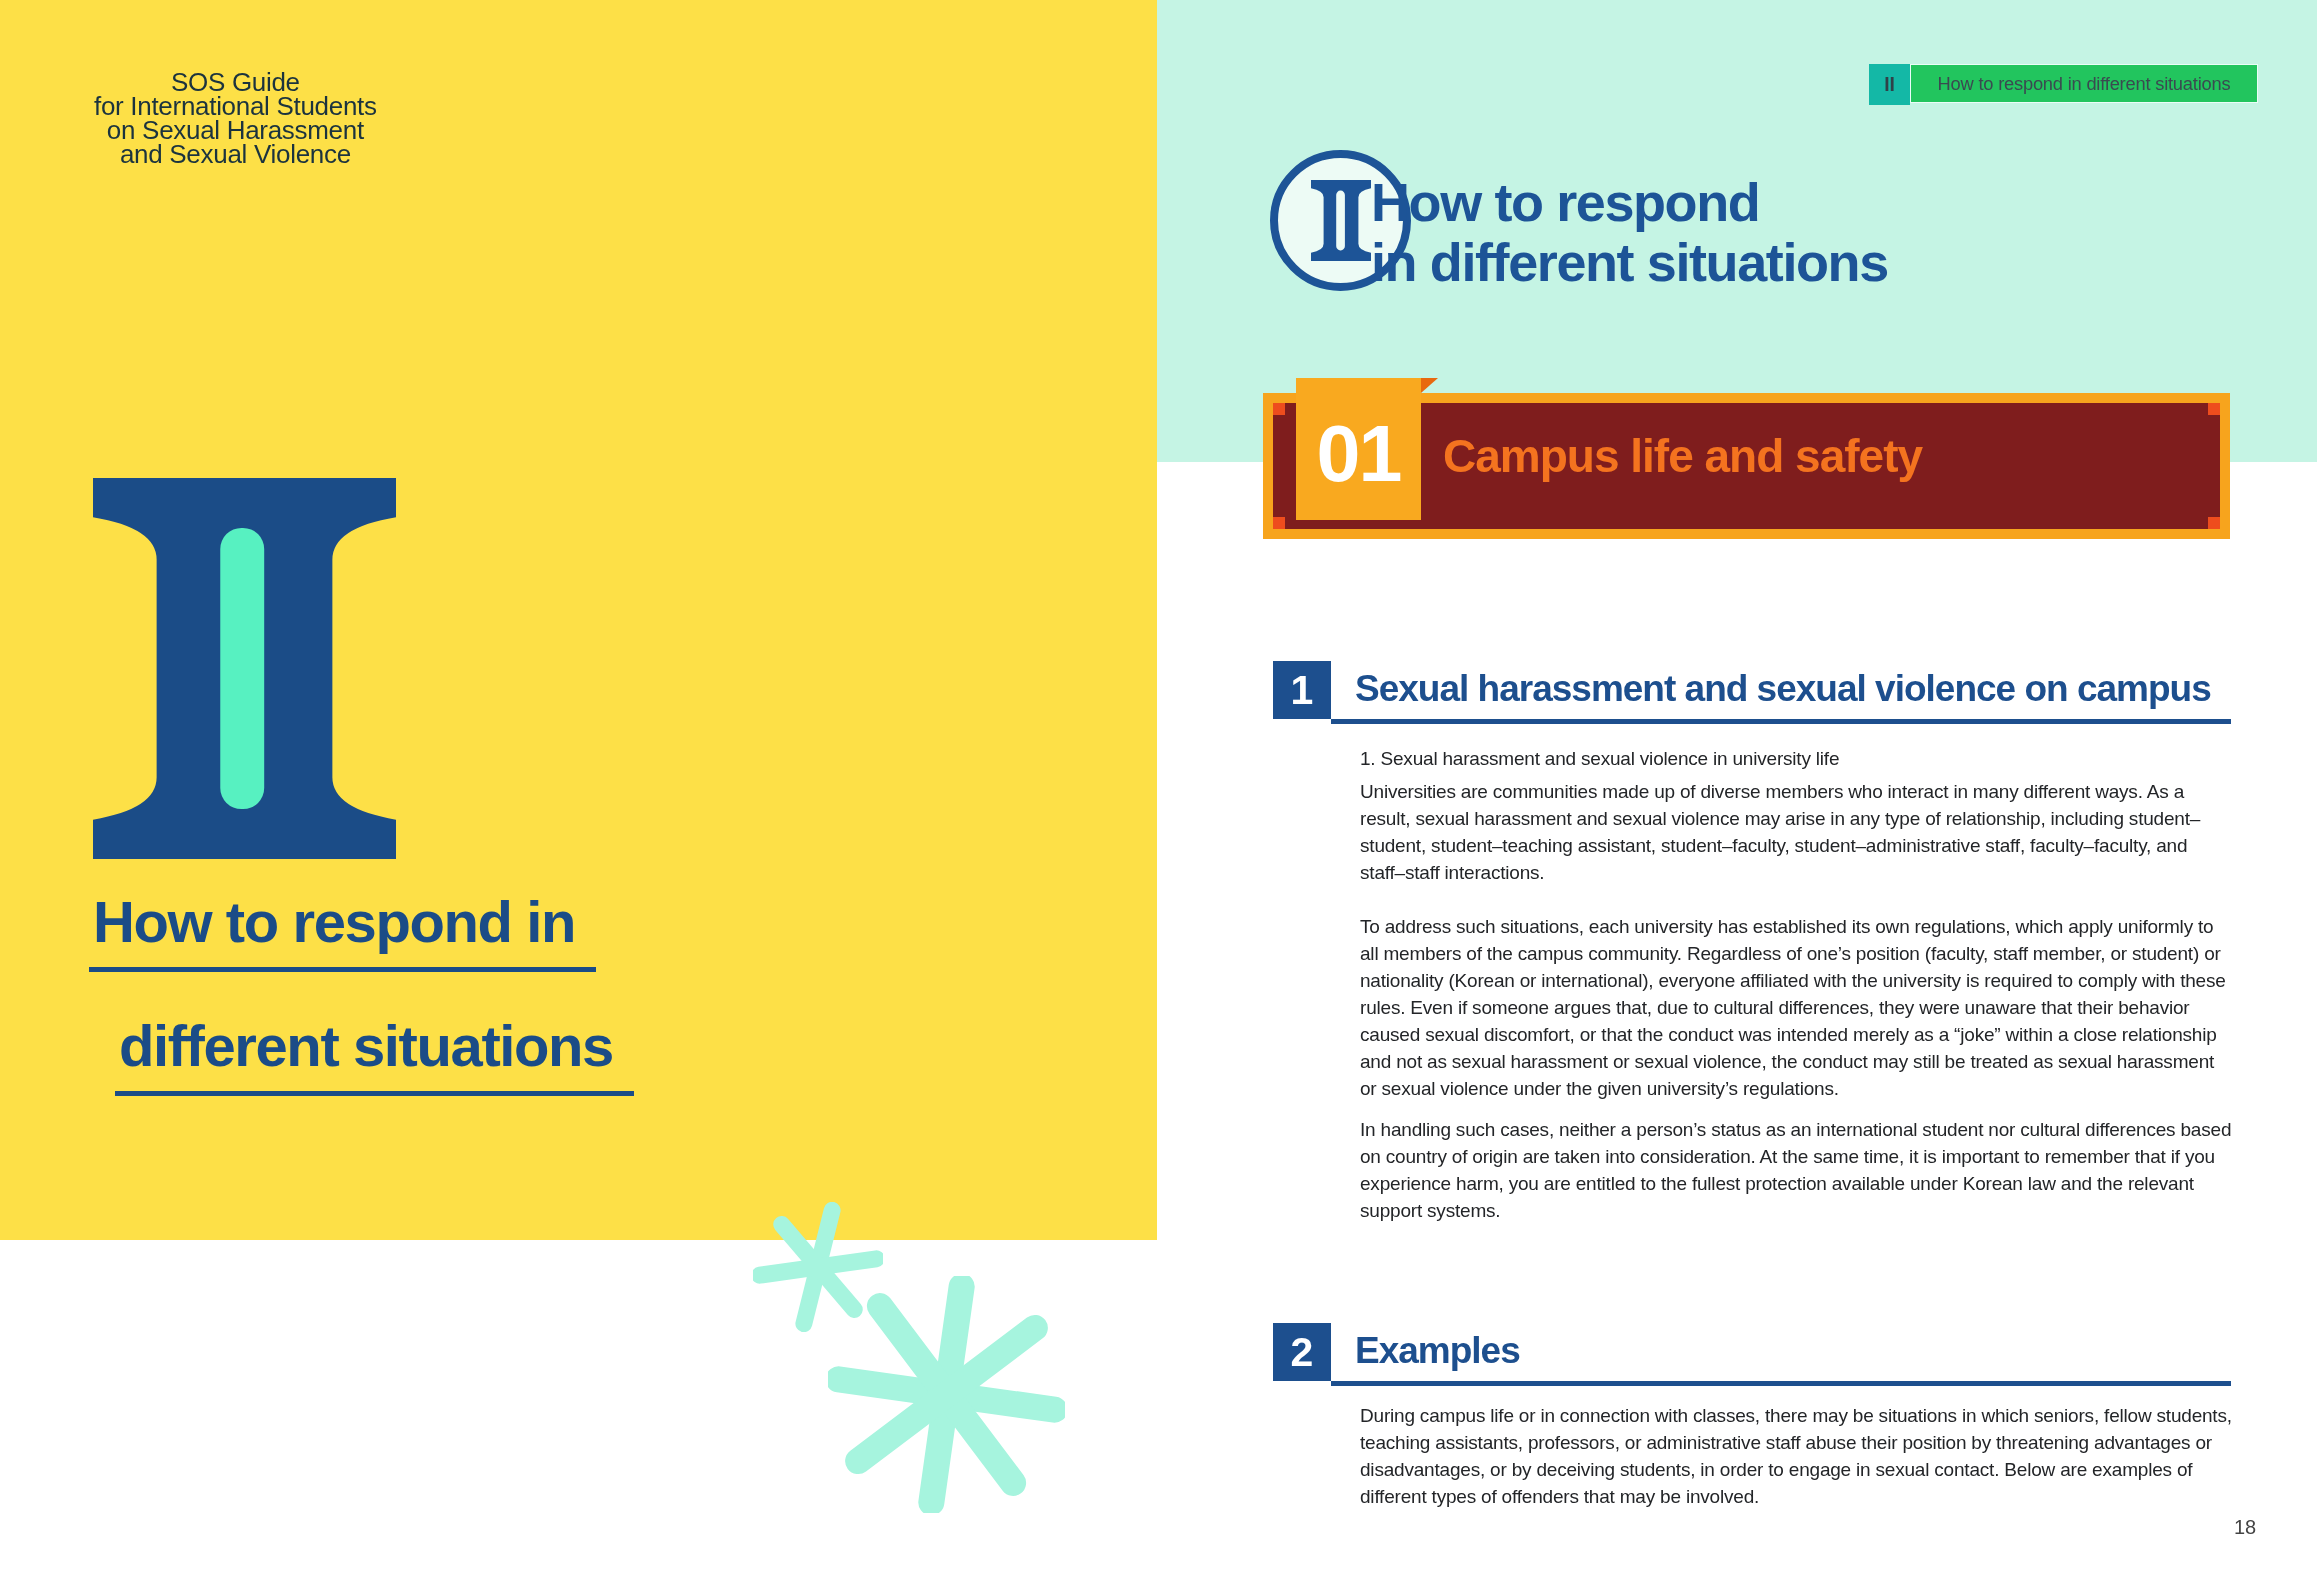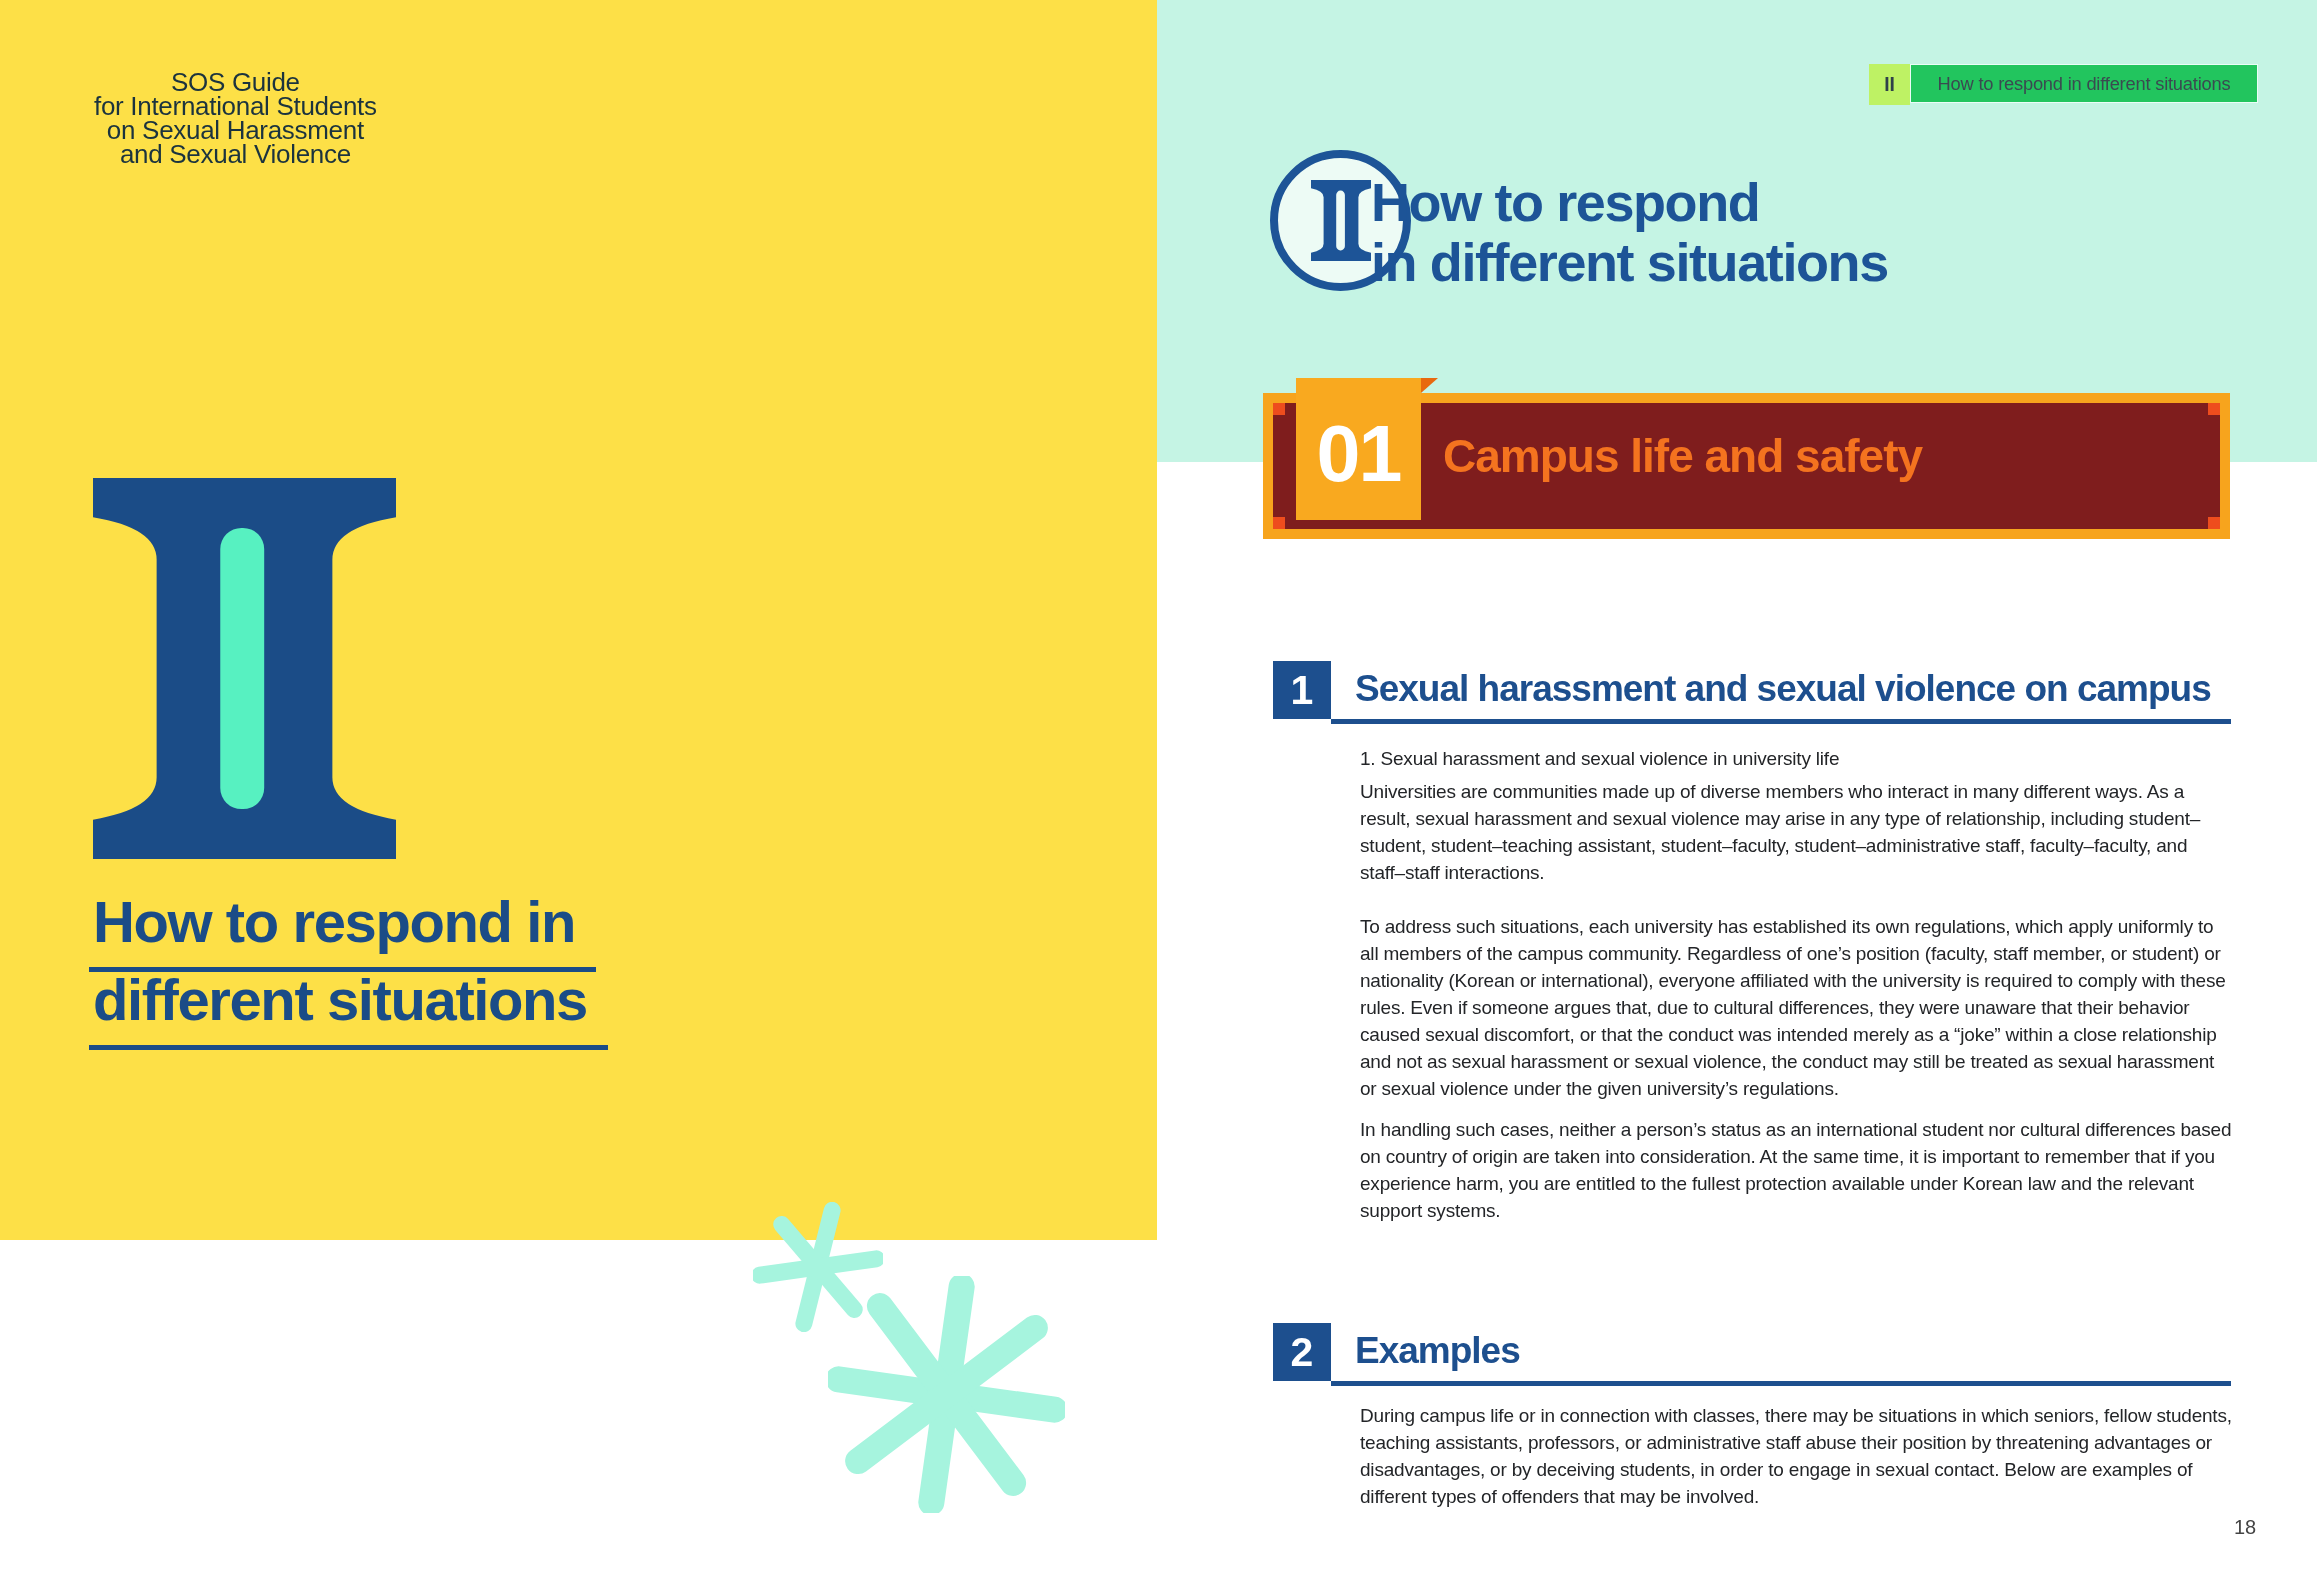--- a/index.html
+++ b/index.html
@@ -9,28 +9,28 @@
     background:#ffffff;
   }
   
   .left-page{position:absolute;left:0;top:0;width:1157px;height:1240px;background:#fde047;text-align:center;}
   .guide-title{position:absolute;left:94px;top:70px;color:#1B333E;font-size:26px;line-height:24px;font-weight:500;letter-spacing:-0.3px;}
   .guide-title div{margin:0 0 0 0;}
   .big-numeral{position:absolute;left:93px;top:478px;width:303px;height:381px;}
   .lp-heading{position:absolute;left:89px;color:#1B4C87;font-size:58px;font-weight:bold;letter-spacing:-1.4px;}
   .lp-heading .uline{display:inline-block;border-bottom:5.8px solid #1B4C87;padding:0 21px 11.6px 3.9px;white-space:nowrap;}
   .lp-h1{top:888px;}
-  .lp-h2{top:966px;}
+  .lp-h2{top:1012px;margin-left:26px;}
   .star{position:absolute;}
   
   .right-page{position:absolute;left:1157px;top:0;width:1161px;height:1585px;background:#ffffff;}
   .mint-header{position:absolute;left:0;top:0;width:1161px;height:462px;background:#C5F4E4;}
   
   .run-tab{position:absolute;left:712px;top:64px;height:41px;display:flex;}
-  .run-tab-num{width:41px;height:41px;background:#bef264;color:#2F4149;font-size:19.3px;font-weight:bold;
+  .run-tab-num{width:41px;height:41px;background:#14b8a6;color:#2F4149;font-size:19.3px;font-weight:bold;
     display:flex;align-items:center;justify-content:center;}
   .run-tab-label{width:346px;height:37px;background:#22c55e;border:1.9px solid #EBFDF7;color:#3A4A50;
     font-size:18.3px;display:flex;align-items:center;justify-content:center;letter-spacing:-0.2px;}
   
   .chapter-badge{position:absolute;left:113px;top:150px;width:141px;height:141px;box-sizing:border-box;
     border:8.7px solid #1D5497;border-radius:50%;background:#EDFBF5;display:flex;align-items:center;justify-content:center;}
   .chapter-title{position:absolute;left:214px;top:172px;color:#1D5497;font-size:54px;font-weight:bold;
     line-height:60px;letter-spacing:-1.4px;}
   
   .banner{position:absolute;left:106px;top:393px;width:967px;height:146px;box-sizing:border-box;

